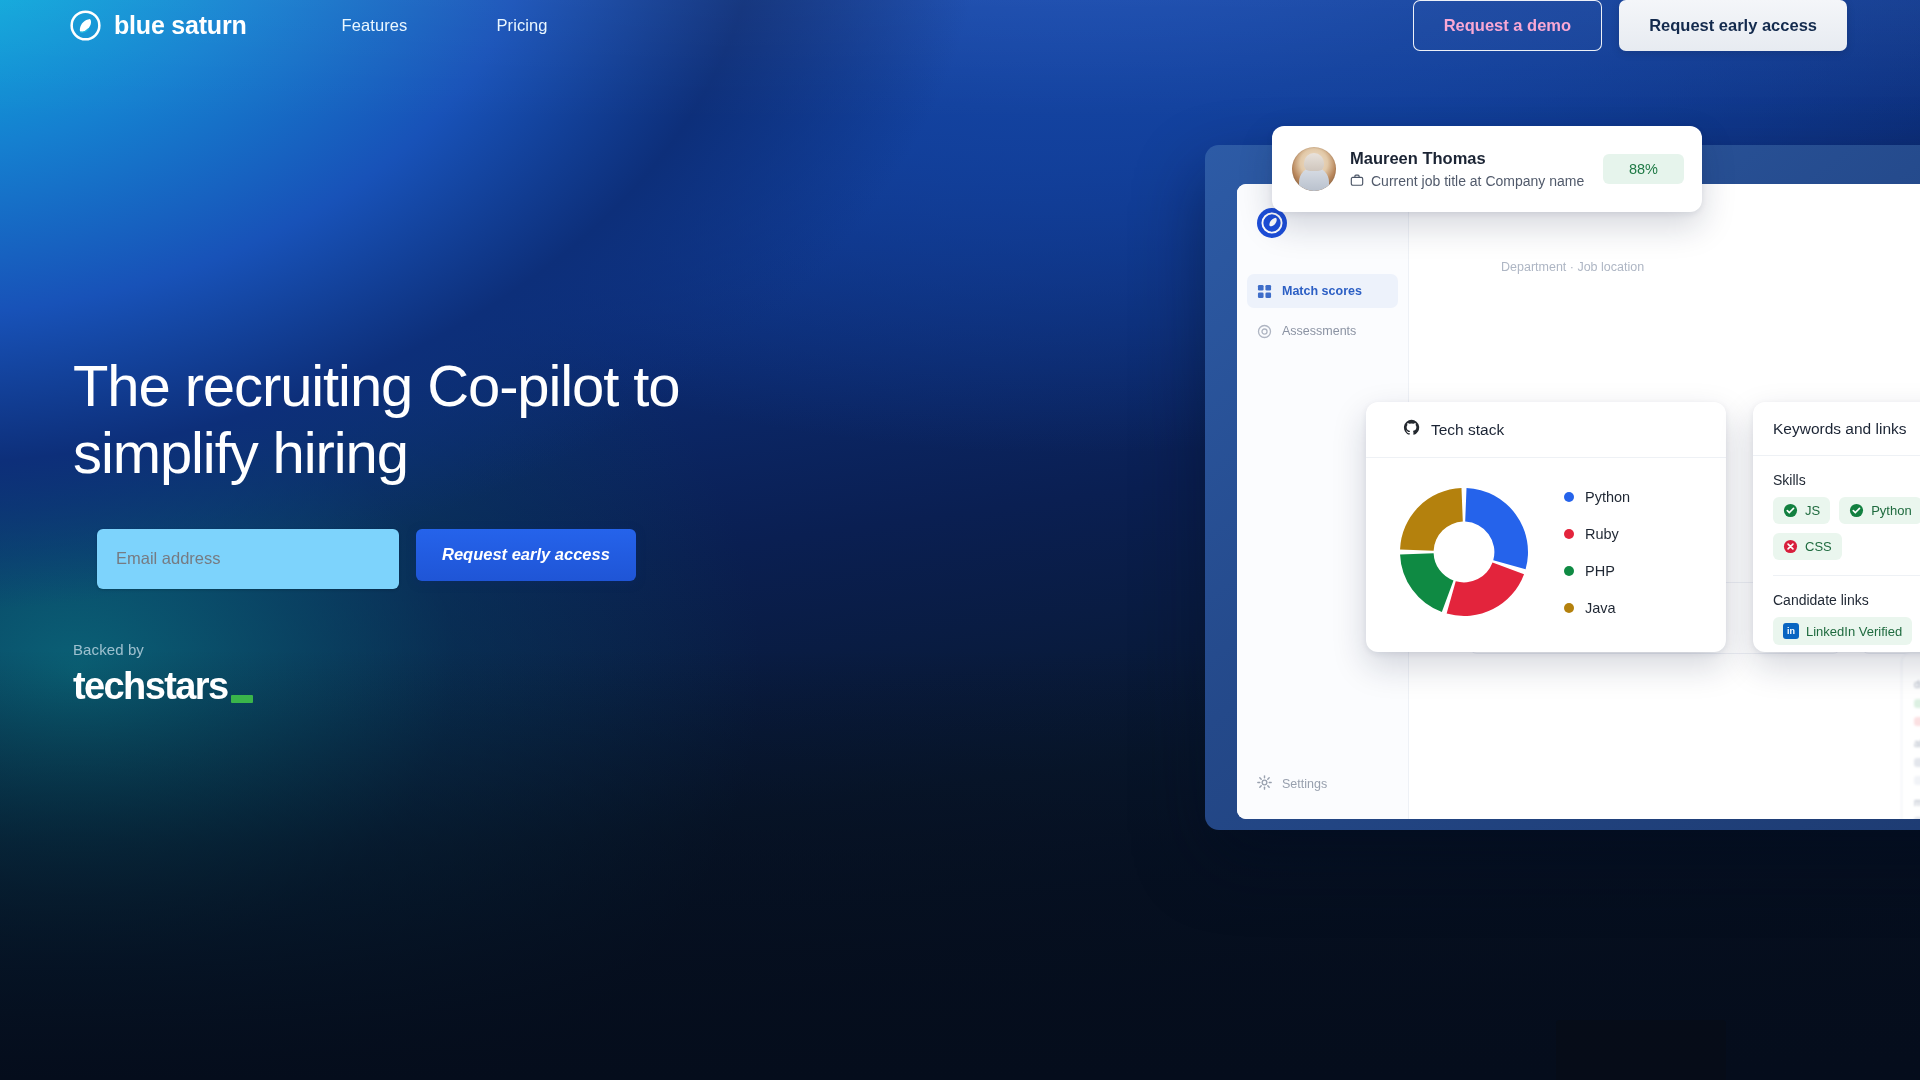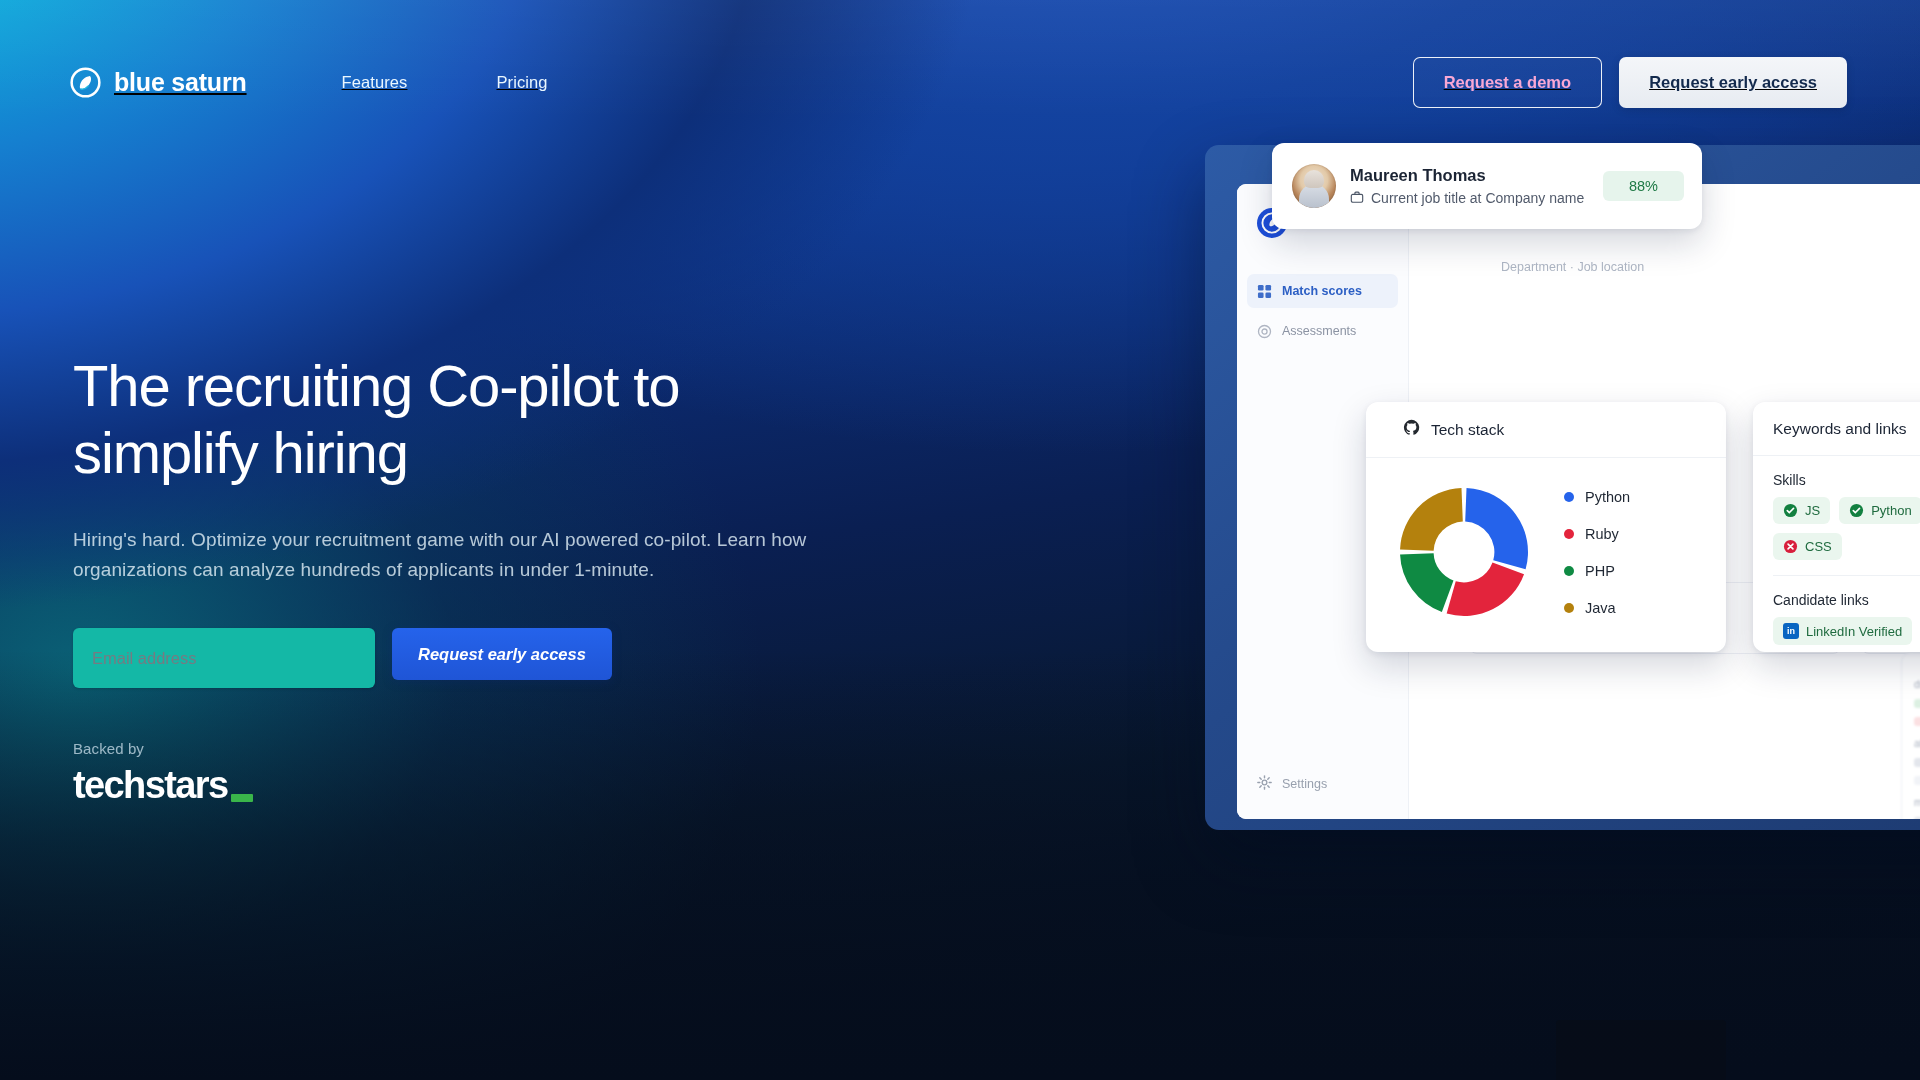--- a/index.html
+++ b/index.html
@@ -40,21 +40,21 @@
     pointer-events:none;
   }
   .bg-darkblock {
     position:absolute; left: 1556px; top: 1020px; width: 170px; height: 150px;
     background: #070d17; border-radius: 4px; opacity: .85;
   }
 
   
   .header {
     position: absolute; top:0; left:0; right:0; height: 108px;
-    display:flex; align-items:flex-end; z-index: 40; text-decoration: underline;
+    display:flex; align-items:flex-start; z-index: 40;
   }
   .header-inner {
     width: 1920px; padding: 0 73px 0 70px;
     display:flex; align-items:center;
   }
   .brand { display:flex; align-items:center; gap: 13px; text-decoration:none; }
   .brand-mark { width: 31px; height: 31px; display:block; flex:none; }
   .brand-name {
     color:#ffffff; font-size: 25px; font-weight: 700; letter-spacing:-0.2px;
     line-height:1;
@@ -91,23 +91,24 @@
     color:#ffffff; font-size: 58px; line-height: 1.16; font-weight: 400;
     letter-spacing: -1.1px; margin-bottom: 38px;
   }
   .hero p.sub {
     color: rgba(226,240,248,0.80); font-size: 19px; line-height: 1.62;
     max-width: 742px; font-weight: 400; letter-spacing:.1px;
   }
   .signup { display:flex; gap: 17px; margin-top: 42px; }
   .email-input {
     width: 302px; height: 60px; border-radius: 6px; border: none;
-    background:#14b8a6; padding: 0 19px; font-size: 16.5px;
+    background:#7dd3fc; padding: 0 19px; font-size: 16.5px;
     font-family: inherit; color:#2a2f36; outline:none;
     box-shadow: 0 1px 3px rgba(0,0,0,.18);
+    margin-left: 24px;
   }
   .email-input::placeholder { color:#767b82; }
   .btn-primary {
     height: 52px; padding: 0 26px; border-radius: 6px; color:#fff;
     background: linear-gradient(180deg,#2563eb 0%, #1f55d6 100%);
     font-style: italic; font-weight: 700; font-size: 16.5px;
     box-shadow: 0 2px 10px rgba(12,40,110,.35);
   }
   .backed { margin-top: 52px; }
   .backed-label {
@@ -189,21 +190,21 @@
   .blurcard .bl.r { background:#fbe0e2; }
   .blurcard .bl.d { background:#e3e6ec; }
   .blurcard .tx { margin: 11px 0 4px; }
 
   
   .card { position:absolute; background:#ffffff; border-radius: 12px;
     box-shadow: 0 14px 34px rgba(15,30,60,.18), 0 2px 6px rgba(15,30,60,.08); }
 
   
   .card-candidate {
-    left: 1272px; top: 143px; width: 430px; height: 86px; z-index: 30;
+    left: 1272px; top: 126px; width: 430px; height: 86px; z-index: 30;
     display:flex; align-items:center; padding: 0 18px 0 20px; gap: 14px;
   }
   .avatar {
     width: 44px; height: 44px; border-radius:50%; flex:none; overflow:hidden;
     background: radial-gradient(circle at 50% 36%, #f0e3d2 0%, #e2c9a8 38%, #b7855a 62%, #6b4a2e 100%);
     position:relative; box-shadow: inset 0 0 0 1px rgba(0,0,0,.05);
   }
   .avatar::before {
     content:""; position:absolute; left: 7px; top: 20px; right: 7px; bottom: 0;
     background: linear-gradient(180deg,#d9dee6 0%, #b9c1cd 100%);
@@ -306,21 +307,20 @@
         <button class="btn btn-light">Request early access</button>
       </div>
     </div>
   </div>
 
   <div class="hero">
     <h1>
       <span>The recruiting Co-pilot to</span><br>
       <span>simplify hiring</span>
     </h1>
-    <p class="sub">Hiring's hard. Optimize your recruitment game with our AI powered co-pilot. Learn how organizations can analyze hundreds of applicants in under 1-minute.</p>
 
     <form class="signup">
       <input class="email-input" type="text" placeholder="Email address" style="">
       <button class="btn btn-primary">Request early access</button>
     </form>
 
     <div class="backed">
       <div class="backed-label">Backed by</div>
       <div class="techstars">
         <span class="techstars-word">techstars</span>

